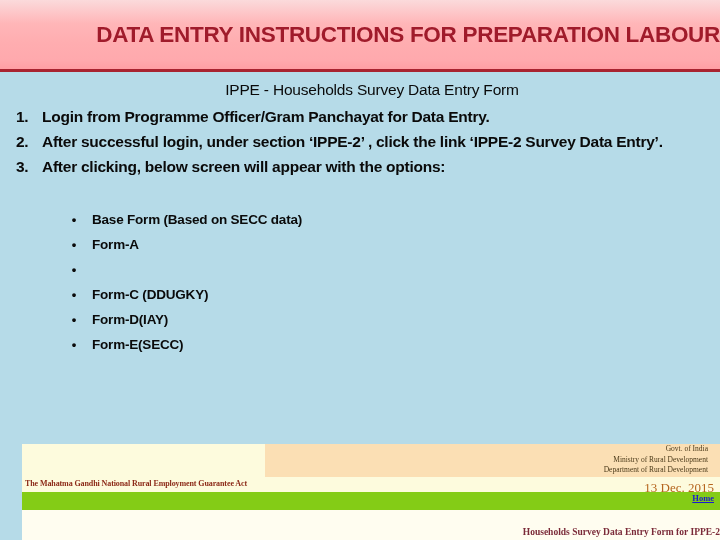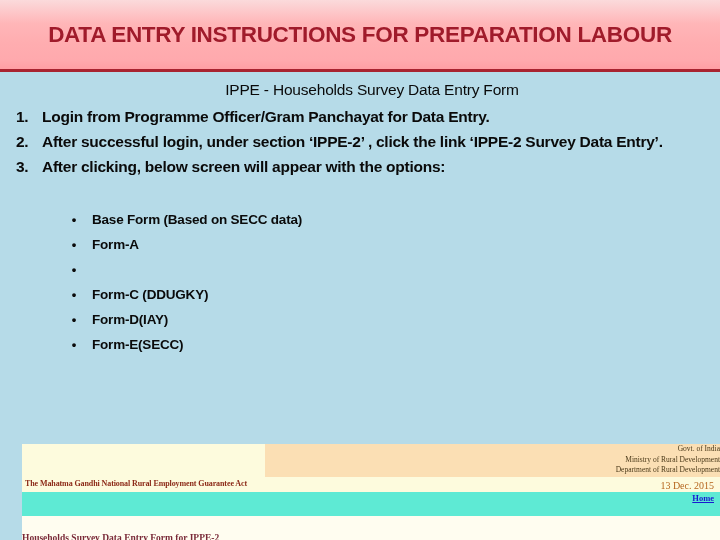--- a/index.html
+++ b/index.html
@@ -24,21 +24,21 @@
     box-sizing: border-box;
     background: linear-gradient(to bottom,
                 #fbdadb 0%,
                 #ffb6b8 34%,
                 #ffadb0 62%,
                 #ffa9ad 88%,
                 #ff9fa4 100%);
     border-bottom: 3px solid #a82430;
     display: flex;
     flex-direction: column;
-    align-items: center;
+    align-items: flex-end;
     justify-content: center;
     text-align: center;
   }
   .title-line {
     color: #a01b2b;
     font-weight: bold;
     font-size: 22.5px;
     line-height: 28px;
     letter-spacing: -0.3px;
     white-space: nowrap;
@@ -143,21 +143,21 @@
   .shot-logo {
     position: absolute;
     left: 0;
     top: 0;
     width: 243px;
     height: 33px;
     background: #fdfbdd;
   }
   .shot-govt {
     position: absolute;
-    right: 0;
+    right: 12px;
     top: 0px;
     text-align: right;
     color: #4b3a1a;
     font-size: 7.5px;
     line-height: 10.6px;
     font-family: "Liberation Serif", serif;
   }
   .shot-band {
     position: relative;
     height: 15px;
@@ -170,47 +170,47 @@
     color: #8c2a18;
     font-size: 8px;
     font-weight: bold;
     letter-spacing: -0.1px;
   }
   .shot-date {
     position: absolute;
     right: 6px;
     top: 3px;
     color: #b5651d;
-    font-size: 10px;
+    font-size: 13px;
   }
   .shot-nav {
     position: relative;
-    height: 24px;
-    background: #5eead4;
+    height: 18px;
+    background: #84cc16;
   }
   .shot-home {
     position: absolute;
     right: 6px;
     top: 1px;
     color: #1a1ad0;
     font-size: 8.5px;
     text-decoration: underline;
     font-weight: bold;
   }
   .shot-main {
     position: relative;
     height: 94px;
     background: #fffdf0;
   }
   .shot-h1 {
     position: absolute;
     left: 0;
     top: 17px;
     width: 100%;
-    text-align: left;
+    text-align: right;
     color: #7a2a38;
     font-size: 9.5px;
     font-weight: bold;
     font-family: "Liberation Serif", serif;
   }
 </style>
 </head>
 <body>
 
 <div class="title-banner">

